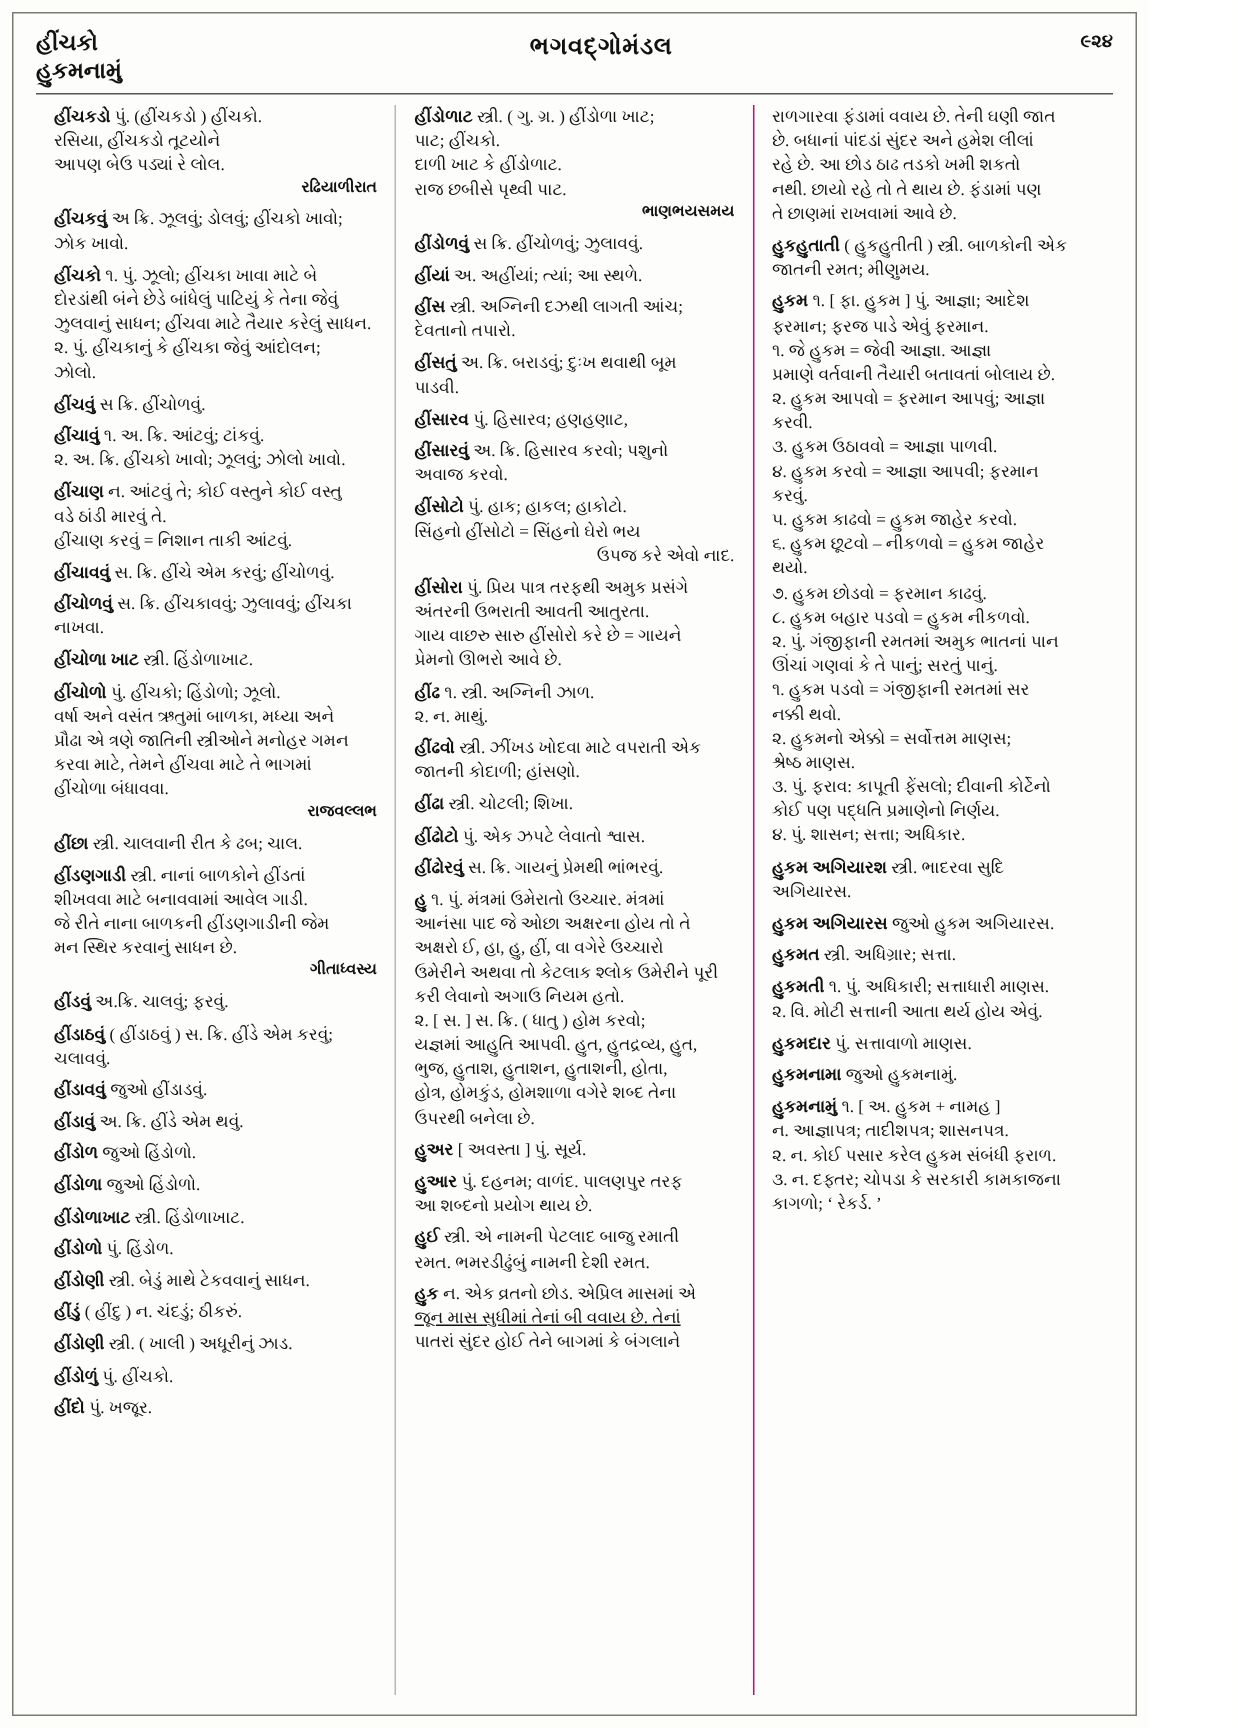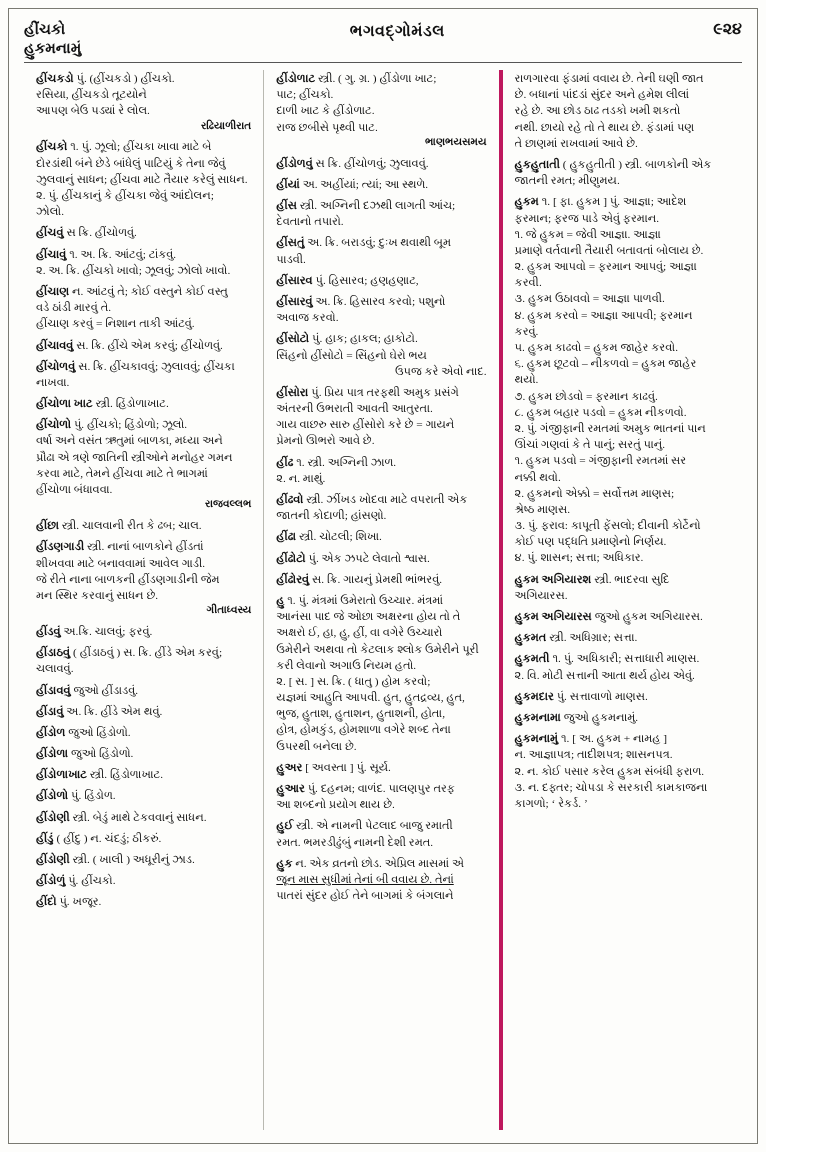--- a/index.html
+++ b/index.html
@@ -42,21 +42,21 @@
     line-height: 1.25;
     text-align: left;
   }
   .header .center-title {
     font-size: 16px;
     letter-spacing: 0.5px;
     padding-top: 2px;
     text-align: right;
   }
   .header .page-num {
-    font-size: 16px;
+    font-size: 12px;
   }
   .rule {
     position: absolute;
     left: 24px;
     right: 24px;
     top: 62px;
     border-top: 1px solid #555;
   }
   .columns {
     position: absolute;
@@ -68,21 +68,21 @@
     gap: 0;
   }
   .col {
     width: 33.33%;
     box-sizing: border-box;
     padding: 0 12px;
     font-size: 11.4px;
     line-height: 1.42;
     text-align: left;
   }
-  .col.mid { border-left: 1px solid #b9b9b1; border-right: 4px solid #be185d; }
+  .col.mid { border-left: 1px solid #b9b9b1; border-right: 1px solid #be185d; }
   .entry {
     margin-bottom: 5px;
   }
   .hw {
     font-weight: bold;
   }
   .cite {
     display: block;
     text-align: right;
     font-size: 10.5px;
@@ -102,20 +102,21 @@
     </div>
     <div class="center-title">ભગવદ્ગોમંડલ</div>
     <div class="page-num">૯૨૪</div>
   </div>
 
   <div class="rule"></div>
 
   <div class="columns">
     <div class="col" id="col0">
         <div class="entry"><span class="hw">હીંચકડો</span> <span>પું. (હીંચકડો ) હીંચકો.</span><span class="" style="display: block;">રસિયા, હીંચકડો તૂટયોને</span><span class="" style="display: block;">આપણ બેઉ પડ્યાં રે લોલ.</span><span class="cite">રઢિયાળીરાત</span></div>
+        <div class="entry"><span class="hw">હીંચકવું</span> <span>અ ક્રિ. ઝૂલવું; ડોલવું; હીંચકો ખાવો;</span><span class="" style="display: block;">ઝોક ખાવો.</span></div>
         <div class="entry"><span class="hw">હીંચકો</span> <span>૧. પું. ઝૂલો; હીંચકા ખાવા માટે બે</span><span class="" style="display: block;">દોરડાંથી બંને છેડે બાંધેલું પાટિયું કે તેના જેવું</span><span class="" style="display: block;">ઝુલવાનું સાધન; હીંચવા માટે તૈયાર કરેલું સાધન.</span><span class="" style="display: block;">૨. પું. હીંચકાનું કે હીંચકા જેવું આંદોલન;</span><span class="" style="display: block;">ઝોલો.</span></div>
         <div class="entry"><span class="hw">હીંચવું</span> <span>સ ક્રિ. હીંચોળવું.</span></div>
         <div class="entry"><span class="hw">હીંચાવું</span> <span>૧. અ. ક્રિ. આંટવું; ટાંકવું.</span><span class="" style="display: block;">૨. અ. ક્રિ. હીંચકો ખાવો; ઝૂલવું; ઝોલો ખાવો.</span></div>
         <div class="entry"><span class="hw">હીંચાણ</span> <span>ન. આંટવું તે; કોઈ વસ્તુને કોઈ વસ્તુ</span><span class="" style="display: block;">વડે ઠાંડી મારવું તે.</span><span class="" style="display: block;">હીંચાણ કરવું = નિશાન તાકી આંટવું.</span></div>
         <div class="entry"><span class="hw">હીંચાવવું</span> <span>સ. ક્રિ. હીંચે એમ કરવું; હીંચોળવું.</span></div>
         <div class="entry"><span class="hw">હીંચોળવું</span> <span>સ. ક્રિ. હીંચકાવવું; ઝુલાવવું; હીંચકા</span><span class="" style="display: block;">નાખવા.</span></div>
         <div class="entry"><span class="hw">હીંચોળા ખાટ</span> <span>સ્ત્રી. હિંડોળાખાટ.</span></div>
         <div class="entry"><span class="hw">હીંચોળો</span> <span>પું. હીંચકો; હિંડોળો; ઝૂલો.</span><span class="" style="display: block;">વર્ષા અને વસંત ઋતુમાં બાળકા, મધ્યા અને</span><span class="" style="display: block;">પ્રૌઢા એ ત્રણે જાતિની સ્ત્રીઓને મનોહર ગમન</span><span class="" style="display: block;">કરવા માટે, તેમને હીંચવા માટે તે ભાગમાં</span><span class="" style="display: block;">હીંચોળા બંધાવવા.</span><span class="cite">રાજવલ્લભ</span></div>
         <div class="entry"><span class="hw">હીંછા</span> <span>સ્ત્રી. ચાલવાની રીત કે ઢબ; ચાલ.</span></div>
         <div class="entry"><span class="hw">હીંડણગાડી</span> <span>સ્ત્રી. નાનાં બાળકોને હીંડતાં</span><span class="" style="display: block;">શીખવવા માટે બનાવવામાં આવેલ ગાડી.</span><span class="" style="display: block;">જે રીતે નાના બાળકની હીંડણગાડીની જેમ</span><span class="" style="display: block;">મન સ્થિર કરવાનું સાધન છે.</span><span class="cite">ગીતાધ્વસ્ય</span></div>

